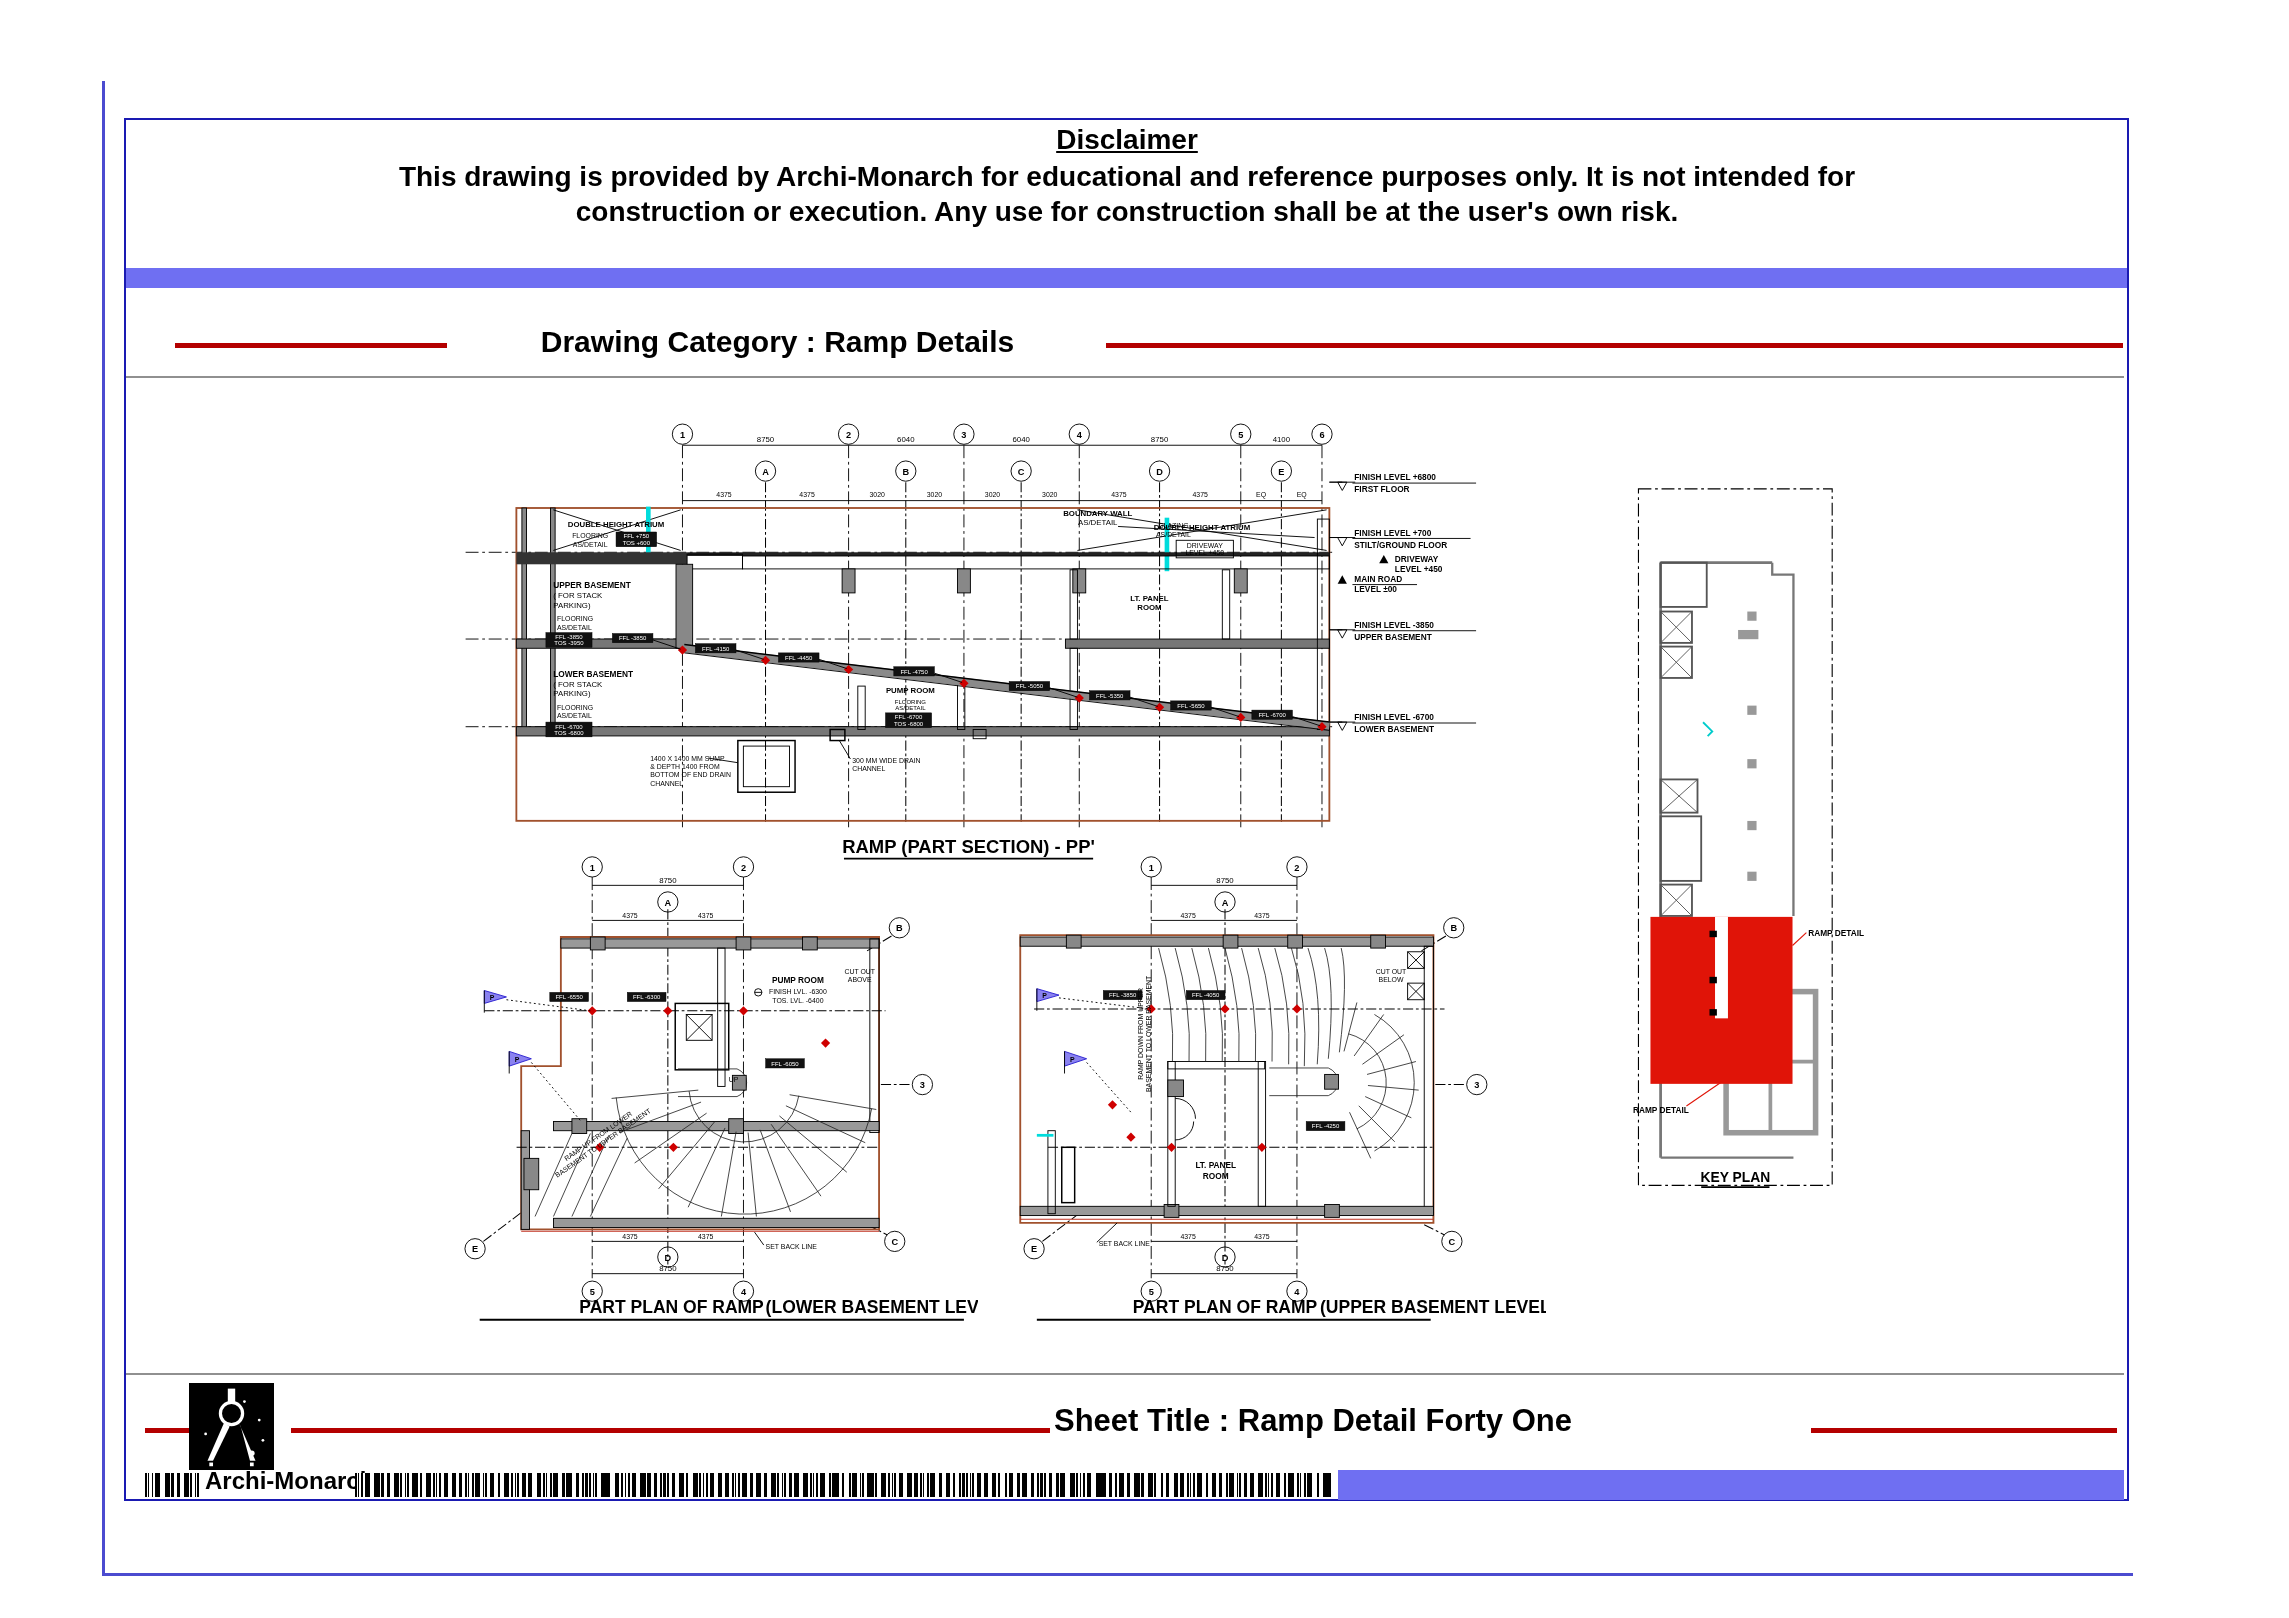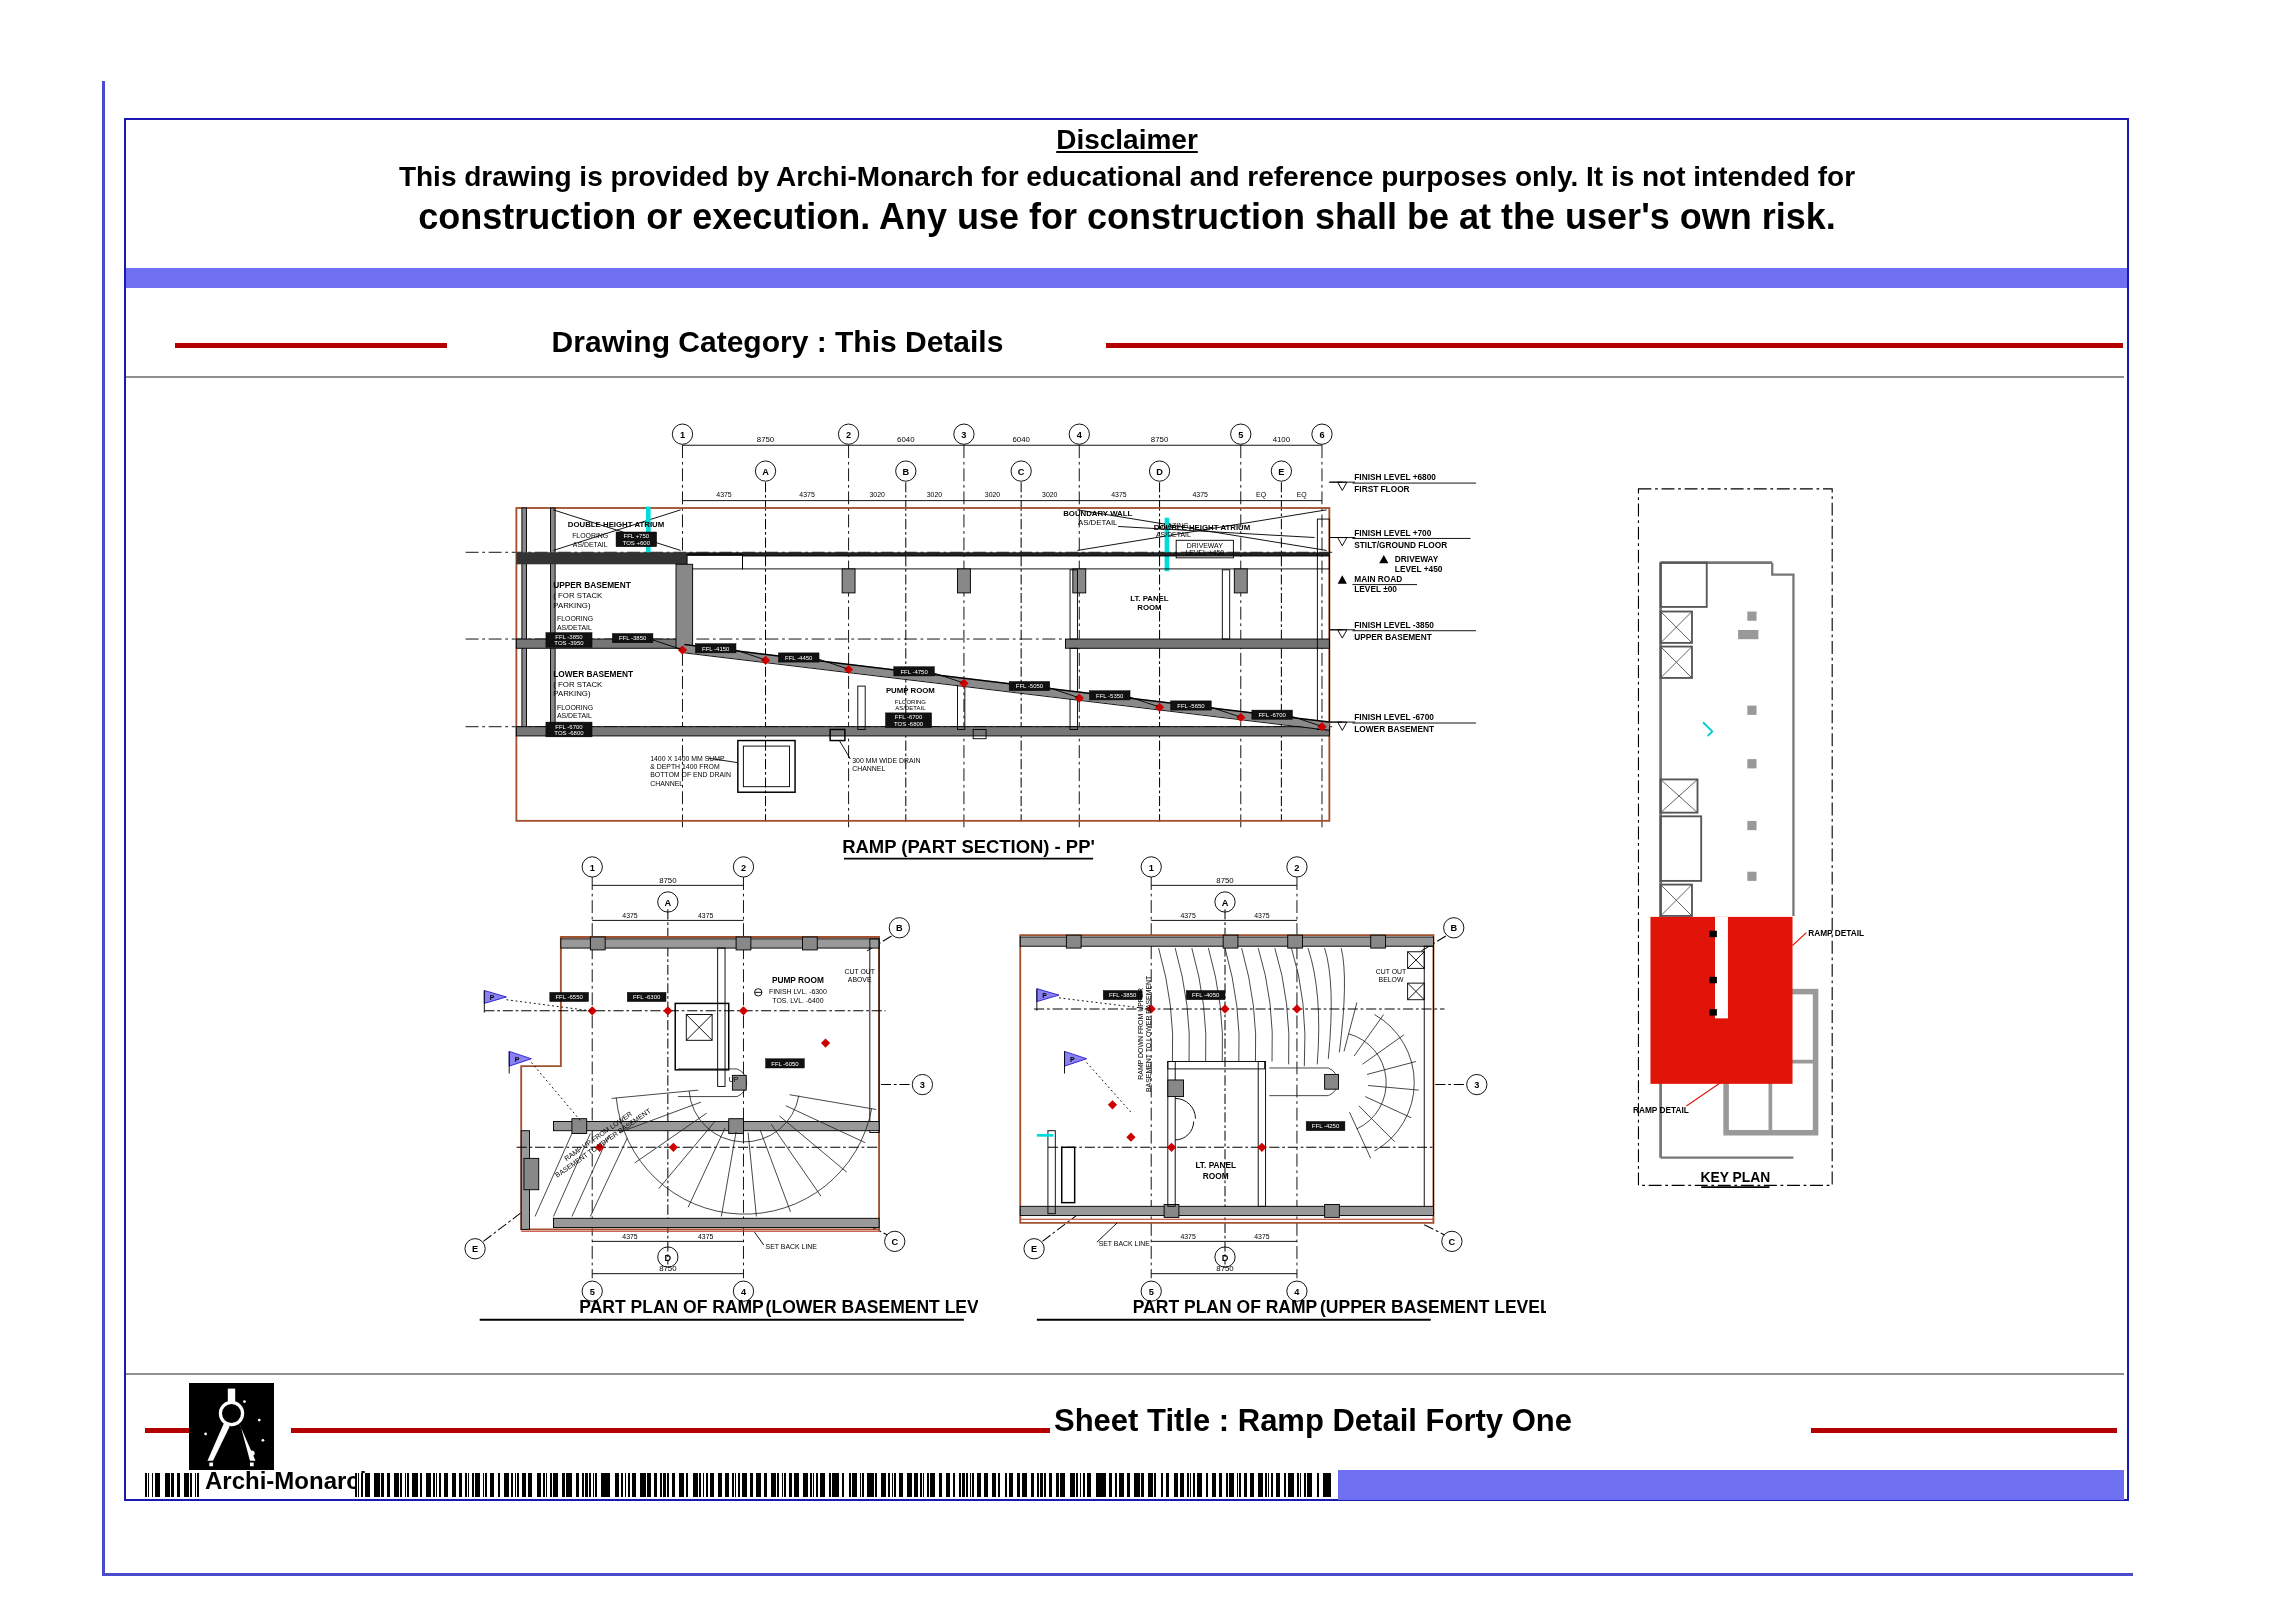--- a/index.html
+++ b/index.html
@@ -6,21 +6,21 @@
   #page{position:relative;width:2290px;height:1619px;background:#ffffff;overflow:hidden;
         font-family:"Liberation Sans",sans-serif;color:#000;}
   .abs{position:absolute;}
   
   #outer-left{left:102px;top:81px;width:2.8px;height:1493px;background:#4b4bd0;}
   #outer-bottom{left:102px;top:1573px;width:2031px;height:2.8px;background:#4b4bd0;}
   #main-border{left:124px;top:118px;width:2001px;height:1379px;border:2.8px solid #1a1ab2;background:#fff;}
   
   #disclaimer-title{left:124px;top:124px;width:2006px;text-align:center;font-size:28px;font-weight:bold;text-decoration:underline;}
   #disclaimer-line1{left:124px;top:161px;width:2006px;text-align:center;font-size:28px;font-weight:bold;}
-  #disclaimer-line2{left:124px;top:196px;width:2006px;text-align:center;font-size:36px;font-weight:bold;}
+  #disclaimer-line2{left:124px;top:196px;width:2006px;text-align:center;font-size:28px;font-weight:bold;}
   #top-blue-bar{left:126px;top:268px;width:2001px;height:20px;background:#6f6ff2;}
   #cat-line-left{left:175px;top:343px;width:272px;height:4.6px;background:#b40000;}
   #category-heading{left:457px;top:325px;width:641px;text-align:center;font-size:30px;font-weight:bold;}
   #cat-line-right{left:1106px;top:343px;width:1017px;height:4.6px;background:#b40000;}
   #divider-top{left:126px;top:376px;width:1998px;height:1.8px;background:#909090;}
   
   #divider-bottom{left:126px;top:1373px;width:1998px;height:1.8px;background:#909090;}
   #footer-red-dash{left:145px;top:1428px;width:72px;height:4.6px;background:#b40000;}
   #logo{left:189px;top:1383px;width:85px;height:87px;background:#000;}
   #footer-red-line{left:291px;top:1428px;width:759px;height:4.6px;background:#b40000;}
@@ -62,21 +62,21 @@
 <div id="page">
   <div class="abs" id="outer-left"></div>
   <div class="abs" id="outer-bottom"></div>
   <div class="abs" id="main-border"></div>
 
   <div class="abs" id="disclaimer-title">Disclaimer</div>
   <div class="abs" id="disclaimer-line1">This drawing is provided by Archi-Monarch for educational and reference purposes only. It is not intended for</div>
   <div class="abs" id="disclaimer-line2">construction or execution. Any use for construction shall be at the user's own risk.</div>
   <div class="abs" id="top-blue-bar"></div>
   <div class="abs" id="cat-line-left"></div>
-  <div class="abs" id="category-heading">Drawing Category : This Details</div>
+  <div class="abs" id="category-heading">Drawing Category : Ramp Details</div>
   <div class="abs" id="cat-line-right"></div>
   <div class="abs" id="divider-top"></div>
 
   <svg class="abs" style="left:461px;top:397px" width="1052" height="473" viewBox="0 0 1140 512">
     <defs>
       <pattern id="pDrive" width="8" height="8" patternUnits="userSpaceOnUse" patternTransform="rotate(45)">
         <rect width="8" height="8" fill="#fff"></rect>
           <line x1="2" y1="0" x2="2" y2="8" stroke="#222" stroke-width="3"></line>
       </pattern>
       <pattern id="pWall" width="5" height="5" patternUnits="userSpaceOnUse" patternTransform="rotate(45)">

